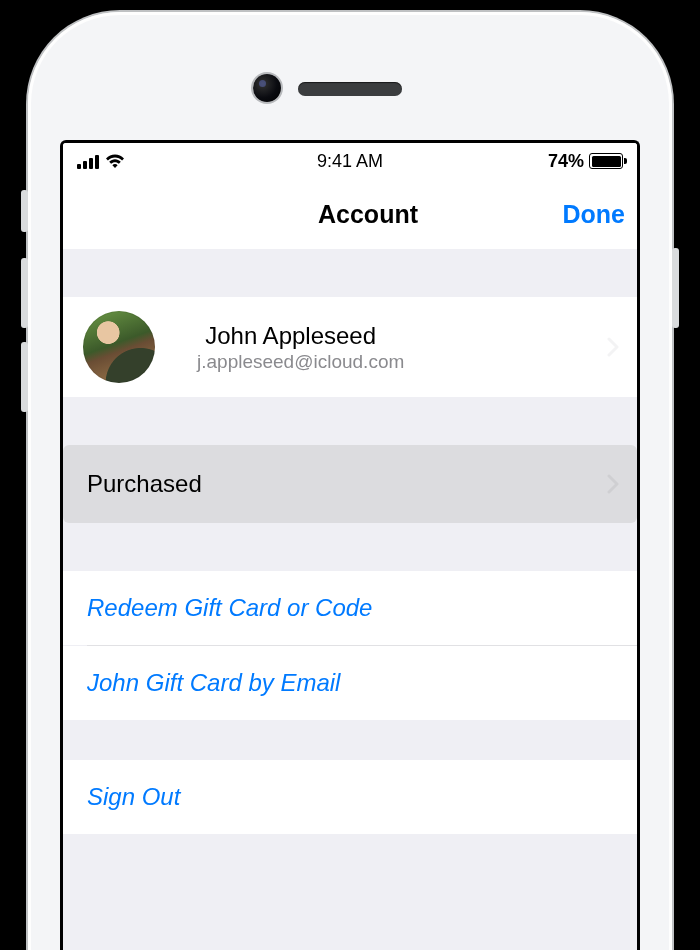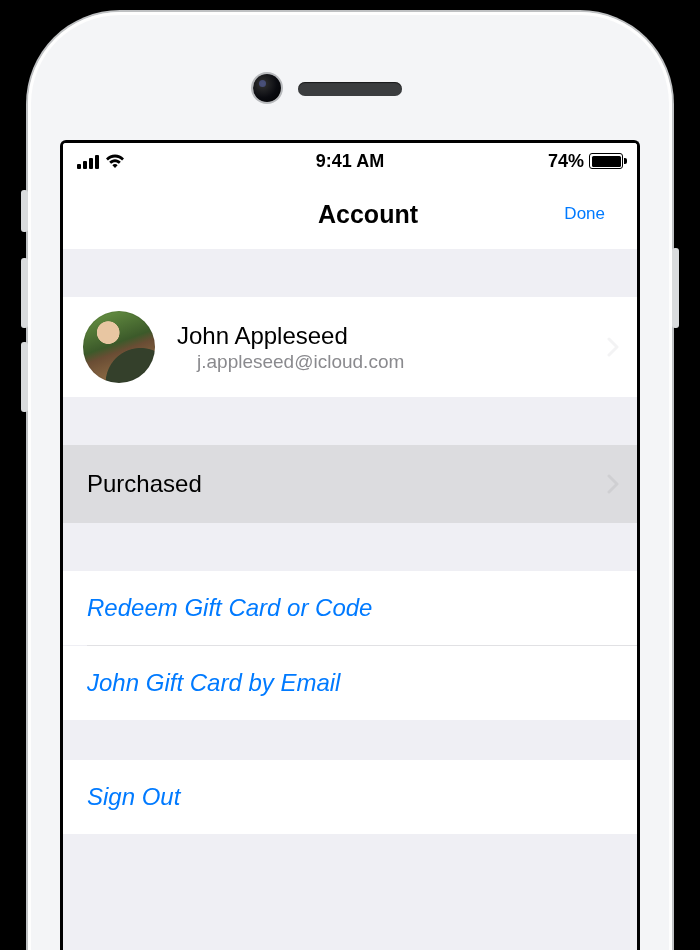--- a/index.html
+++ b/index.html
@@ -82,21 +82,21 @@
     background:#fff;
     display:flex;
     align-items:center;
     padding:0 14px;
     font-size:18px;
     font-weight:600;
     color:#000;
   }
   .status .left, .status .right { flex:1; display:flex; align-items:center; gap:5px; }
   .status .right { justify-content:flex-end; }
-  .status .center { flex:0 0 auto; font-weight:700; }
+  .status .center { flex:0 0 auto; font-weight:400; }
 
   .sig { display:flex; align-items:flex-end; gap:2px; height:16px; }
   .sig span { width:4px; background:#000; border-radius:1px; }
   .sig span:nth-child(1){height:5px;}
   .sig span:nth-child(2){height:8px;}
   .sig span:nth-child(3){height:11px;}
   .sig span:nth-child(4){height:14px;}
 
   .wifi svg { display:block; }
 
@@ -117,22 +117,22 @@
     background:#fff;
     position:relative;
     display:flex;
     align-items:center;
     justify-content:center;
     box-shadow:none;
     padding-left:36px;
   }
   .nav .title { font-size:25px; font-weight:600; color:#000; }
   .nav .done  {
-    position:absolute; right:32px; top:50%; transform:translateY(-50%);
-    font-size:17px; font-weight:400; color:#007aff;
+    position:absolute; right:12px; top:50%; transform:translateY(-50%);
+    font-size:25px; font-weight:700; color:#007aff;
   }
 
   .gap    { height:48px; }
   .gap-sm { height:40px; }
 
   
   .cell {
     background:#fff;
     display:flex;
     align-items:center;
@@ -143,35 +143,35 @@
   }
   .cell .chevron {
     position:absolute; right:18px; top:50%; transform:translateY(-50%);
   }
   .chevron svg { display:block; }
 
   .sep {
     height:1px; background:#e1e1e4; margin-left:24px;
   }
 
-  .profile { height:100px; padding:0 20px; }
+  .profile { height:100px; padding:0 20px;text-align:center; }
   .avatar {
     width:72px; height:72px; border-radius:50%;
     flex:0 0 72px; margin-right:22px;
     background:
       radial-gradient(circle at 35% 30%, #e8c6a2 0 16%, transparent 17%),
       radial-gradient(120% 120% at 80% 100%, #34402b 0 40%, transparent 41%),
       linear-gradient(160deg, #6d9a46 0%, #3c5a2a 45%, #6a4d34 55%, #8c6a44 80%);
     background-color:#6a7b4a;
     box-shadow: inset 0 0 0 1px rgba(0,0,0,.08);
   }
   .profile .name  { font-size:24px; color:#000; line-height:1.25; }
   .profile .email { font-size:19px; color:#8a8a8e;margin-left:20px; }
 
-  .purchased { height:78px; background:#dcdcdf; }
+  .purchased { height:78px; background:#dcdcdf;border-radius:6px; }
   .purchased .label { color:#000; }
   .purchased .chevron svg path { stroke:#cfcfd2; }
 
   .link-row { height:74px;font-style:italic; }
   .link-row .label { color:#007aff; }
 </style>
 </head>
 <body>
 
 <div class="phone">

